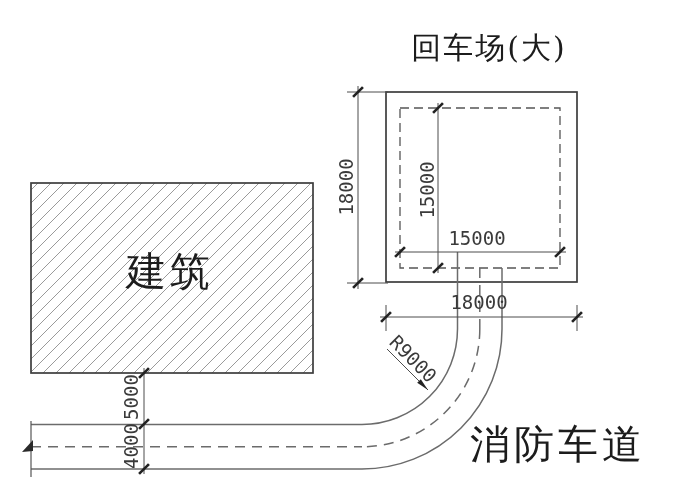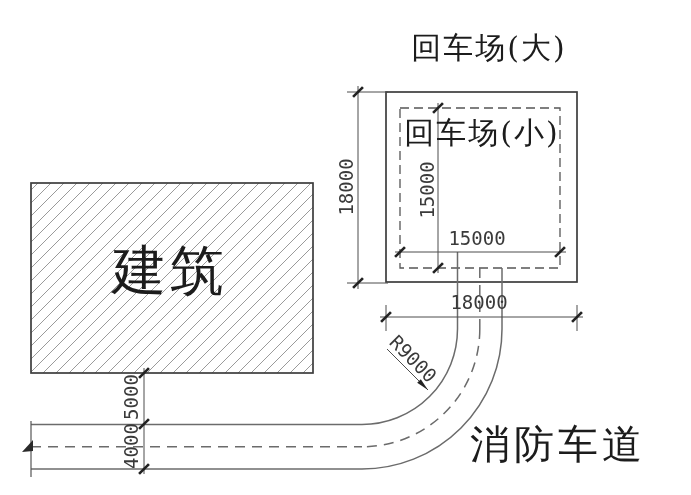--- a/index.html
+++ b/index.html
@@ -14,21 +14,21 @@
   .lbl{
     position:absolute;
     transform:translate(-50%,-50%);
     white-space:nowrap;
     color:#1c1c1c;
     font-family:"DejaVu Serif", serif;
     letter-spacing:2px;
     line-height:1;
   }
   .lbl-large{font-size:30px;}
-  .lbl-building{font-size:54px;letter-spacing:4px;}
+  .lbl-building{font-size:40px;letter-spacing:4px;}
   .lbl-firelane{font-size:40px;letter-spacing:4px;font-family:Liberation Mono, monospace;}
   .dim{
     position:absolute;
     transform:translate(-50%,-50%);
     white-space:nowrap;
     color:#3a3a3a;
     font-family:"DejaVu Sans Mono", monospace;
     font-size:19px;
     font-weight:400;
     line-height:1;
@@ -110,21 +110,20 @@
     </g>
 
     <g>
       <line x1="387" y1="349" x2="428" y2="390" stroke="#4d4d4d" stroke-width="1"></line>
       <polygon points="428,390 420.8,379.2 417.2,382.8" fill="#222222"></polygon>
     </g>
   </svg>
 
   <div class="lbl lbl-large" style="left:489px;top:48px;">回车场(大)</div>
 
-  <div class="lbl lbl-large" style="left:482px;top:133px;">回车场(小)</div>
 
   <div class="lbl lbl-building" style="left:170px;top:271px;">建筑</div>
 
   <div class="lbl lbl-firelane" style="left:558px;top:448px;">消防车道</div>
 
   <div class="dim dim-v" style="left:346px;top:187px;">18000</div>
 
   <div class="dim dim-v" style="left:427px;top:190px;">15000</div>
 
   <div class="dim" style="left:477px;top:238px;">15000</div>

